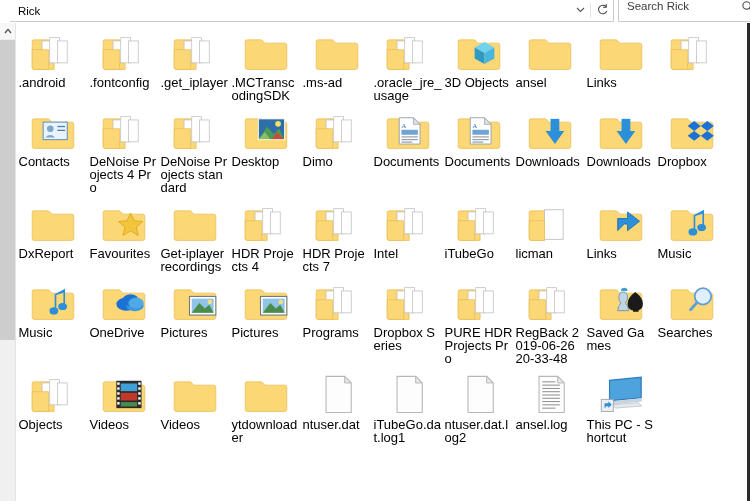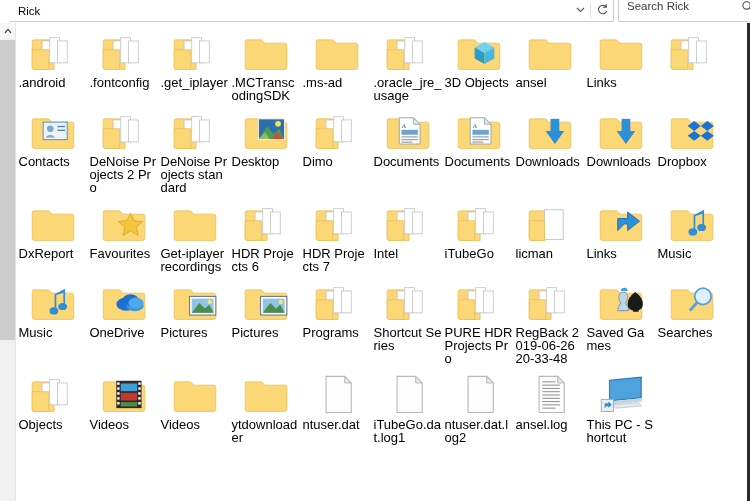--- a/index.html
+++ b/index.html
@@ -364,21 +364,21 @@
         <div class="cell">
           <div class="icon-wrap">
     <svg width="46" height="40" viewBox="0 0 42 36">
       <path d="M2 7 L2 31 Q2 33 4 33 L22 33 L22 9 L20 9 L17 6 L4 6 Q2 6 2 7 Z" fill="#FCD775" stroke="#E8BE57" stroke-width="0.7"></path>
       <rect x="11" y="7" width="9" height="20" fill="#FFFFFF" stroke="#BFBFBF" stroke-width="0.7"></rect>
               <rect x="18" y="4" width="9" height="23" fill="#FFFFFF" stroke="#BFBFBF" stroke-width="0.7"></rect>
               <rect x="25" y="7" width="9" height="20" fill="#FFFFFF" stroke="#BFBFBF" stroke-width="0.7"></rect>
       <path d="M2 15 L2 31 Q2 33 4 33 L17 33 L17 15 Z" fill="#FCD775" stroke="#E8BE57" stroke-width="0.7"></path>
     </svg>
           </div>
-          <div class="label">DeNoise Projects 2 Pro</div>
+          <div class="label">DeNoise Projects 4 Pro</div>
         </div>
         <div class="cell">
           <div class="icon-wrap">
     <svg width="46" height="40" viewBox="0 0 42 36">
       <path d="M2 7 L2 31 Q2 33 4 33 L22 33 L22 9 L20 9 L17 6 L4 6 Q2 6 2 7 Z" fill="#FCD775" stroke="#E8BE57" stroke-width="0.7"></path>
       <rect x="11" y="7" width="9" height="20" fill="#FFFFFF" stroke="#BFBFBF" stroke-width="0.7"></rect>
               <rect x="18" y="4" width="9" height="23" fill="#FFFFFF" stroke="#BFBFBF" stroke-width="0.7"></rect>
               <rect x="25" y="7" width="9" height="20" fill="#FFFFFF" stroke="#BFBFBF" stroke-width="0.7"></rect>
       <path d="M2 15 L2 31 Q2 33 4 33 L17 33 L17 15 Z" fill="#FCD775" stroke="#E8BE57" stroke-width="0.7"></path>
     </svg>
@@ -535,21 +535,21 @@
         <div class="cell">
           <div class="icon-wrap">
     <svg width="46" height="40" viewBox="0 0 42 36">
       <path d="M2 7 L2 31 Q2 33 4 33 L22 33 L22 9 L20 9 L17 6 L4 6 Q2 6 2 7 Z" fill="#FCD775" stroke="#E8BE57" stroke-width="0.7"></path>
       <rect x="11" y="7" width="9" height="20" fill="#FFFFFF" stroke="#BFBFBF" stroke-width="0.7"></rect>
               <rect x="18" y="4" width="9" height="23" fill="#FFFFFF" stroke="#BFBFBF" stroke-width="0.7"></rect>
               <rect x="25" y="7" width="9" height="20" fill="#FFFFFF" stroke="#BFBFBF" stroke-width="0.7"></rect>
       <path d="M2 15 L2 31 Q2 33 4 33 L17 33 L17 15 Z" fill="#FCD775" stroke="#E8BE57" stroke-width="0.7"></path>
     </svg>
           </div>
-          <div class="label">HDR Projects 6</div>
+          <div class="label">HDR Projects 4</div>
         </div>
         <div class="cell">
           <div class="icon-wrap">
     <svg width="46" height="40" viewBox="0 0 42 36">
       <path d="M2 7 L2 31 Q2 33 4 33 L22 33 L22 9 L20 9 L17 6 L4 6 Q2 6 2 7 Z" fill="#FCD775" stroke="#E8BE57" stroke-width="0.7"></path>
       <rect x="11" y="7" width="9" height="20" fill="#FFFFFF" stroke="#BFBFBF" stroke-width="0.7"></rect>
               <rect x="18" y="4" width="9" height="23" fill="#FFFFFF" stroke="#BFBFBF" stroke-width="0.7"></rect>
               <rect x="25" y="7" width="9" height="20" fill="#FFFFFF" stroke="#BFBFBF" stroke-width="0.7"></rect>
       <path d="M2 15 L2 31 Q2 33 4 33 L17 33 L17 15 Z" fill="#FCD775" stroke="#E8BE57" stroke-width="0.7"></path>
     </svg>
@@ -698,21 +698,21 @@
         <div class="cell">
           <div class="icon-wrap">
     <svg width="46" height="40" viewBox="0 0 42 36">
       <path d="M2 7 L2 31 Q2 33 4 33 L22 33 L22 9 L20 9 L17 6 L4 6 Q2 6 2 7 Z" fill="#FCD775" stroke="#E8BE57" stroke-width="0.7"></path>
       <rect x="11" y="7" width="9" height="20" fill="#FFFFFF" stroke="#BFBFBF" stroke-width="0.7"></rect>
               <rect x="18" y="4" width="9" height="23" fill="#FFFFFF" stroke="#BFBFBF" stroke-width="0.7"></rect>
               <rect x="25" y="7" width="9" height="20" fill="#FFFFFF" stroke="#BFBFBF" stroke-width="0.7"></rect>
       <path d="M2 15 L2 31 Q2 33 4 33 L17 33 L17 15 Z" fill="#FCD775" stroke="#E8BE57" stroke-width="0.7"></path>
     </svg>
           </div>
-          <div class="label">Shortcut Series</div>
+          <div class="label">Dropbox Series</div>
         </div>
         <div class="cell">
           <div class="icon-wrap">
     <svg width="46" height="40" viewBox="0 0 42 36">
       <path d="M2 7 L2 31 Q2 33 4 33 L22 33 L22 9 L20 9 L17 6 L4 6 Q2 6 2 7 Z" fill="#FCD775" stroke="#E8BE57" stroke-width="0.7"></path>
       <rect x="11" y="7" width="9" height="20" fill="#FFFFFF" stroke="#BFBFBF" stroke-width="0.7"></rect>
               <rect x="18" y="4" width="9" height="23" fill="#FFFFFF" stroke="#BFBFBF" stroke-width="0.7"></rect>
               <rect x="25" y="7" width="9" height="20" fill="#FFFFFF" stroke="#BFBFBF" stroke-width="0.7"></rect>
       <path d="M2 15 L2 31 Q2 33 4 33 L17 33 L17 15 Z" fill="#FCD775" stroke="#E8BE57" stroke-width="0.7"></path>
     </svg>

